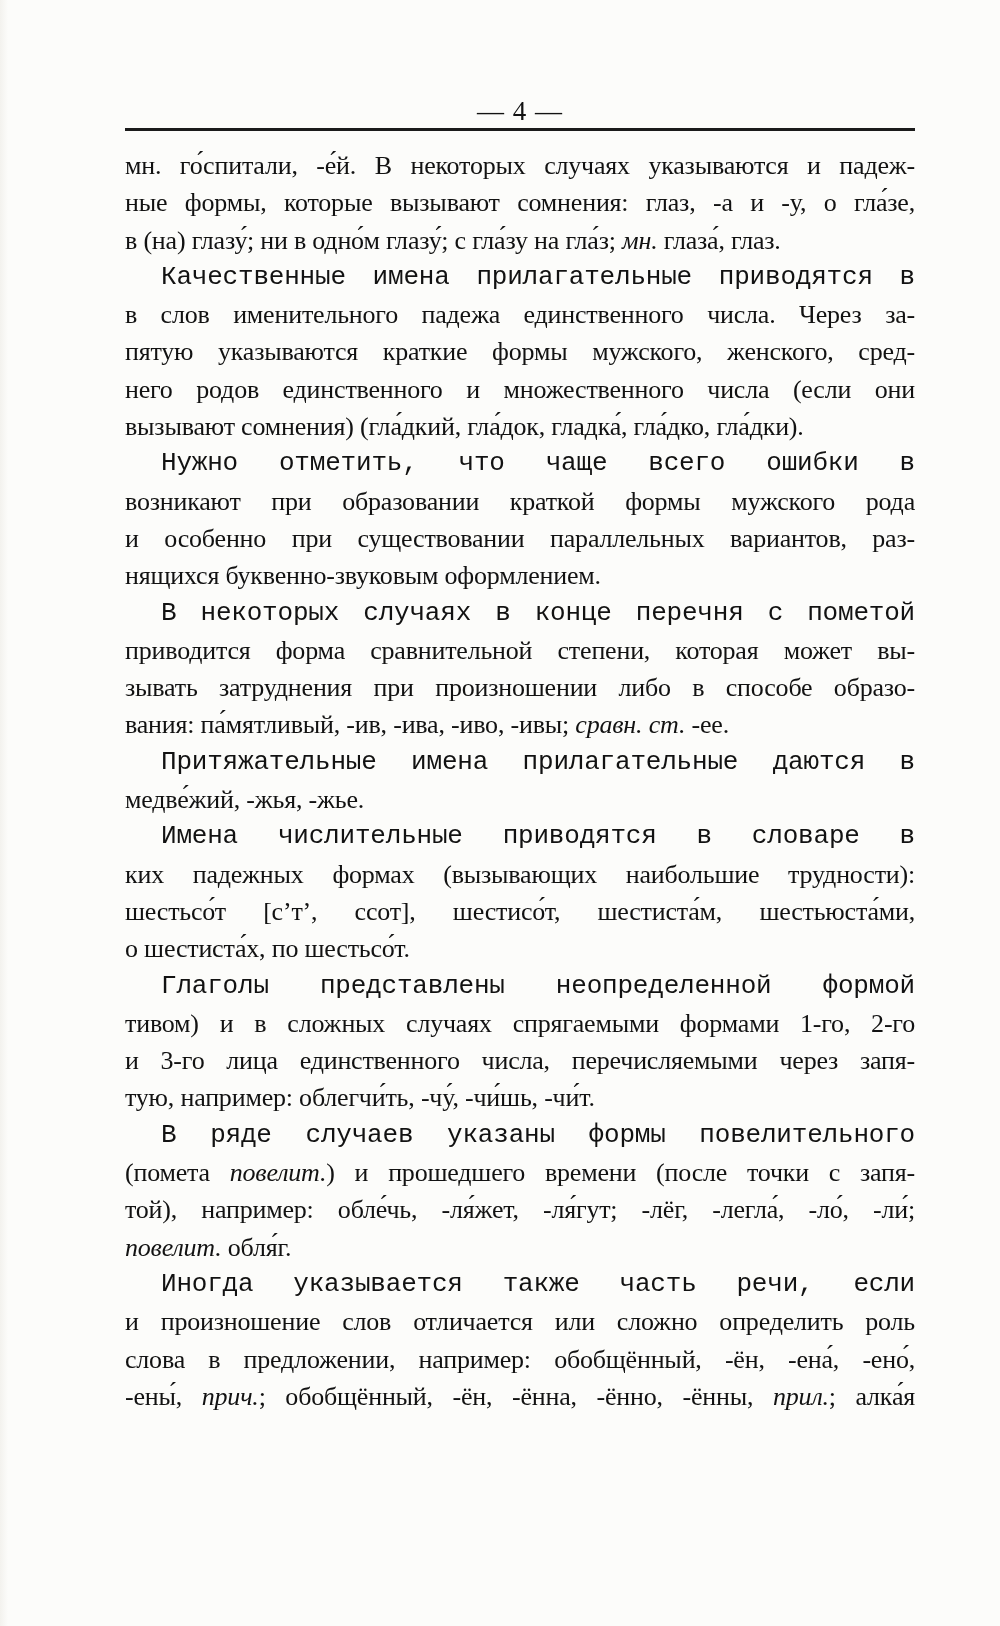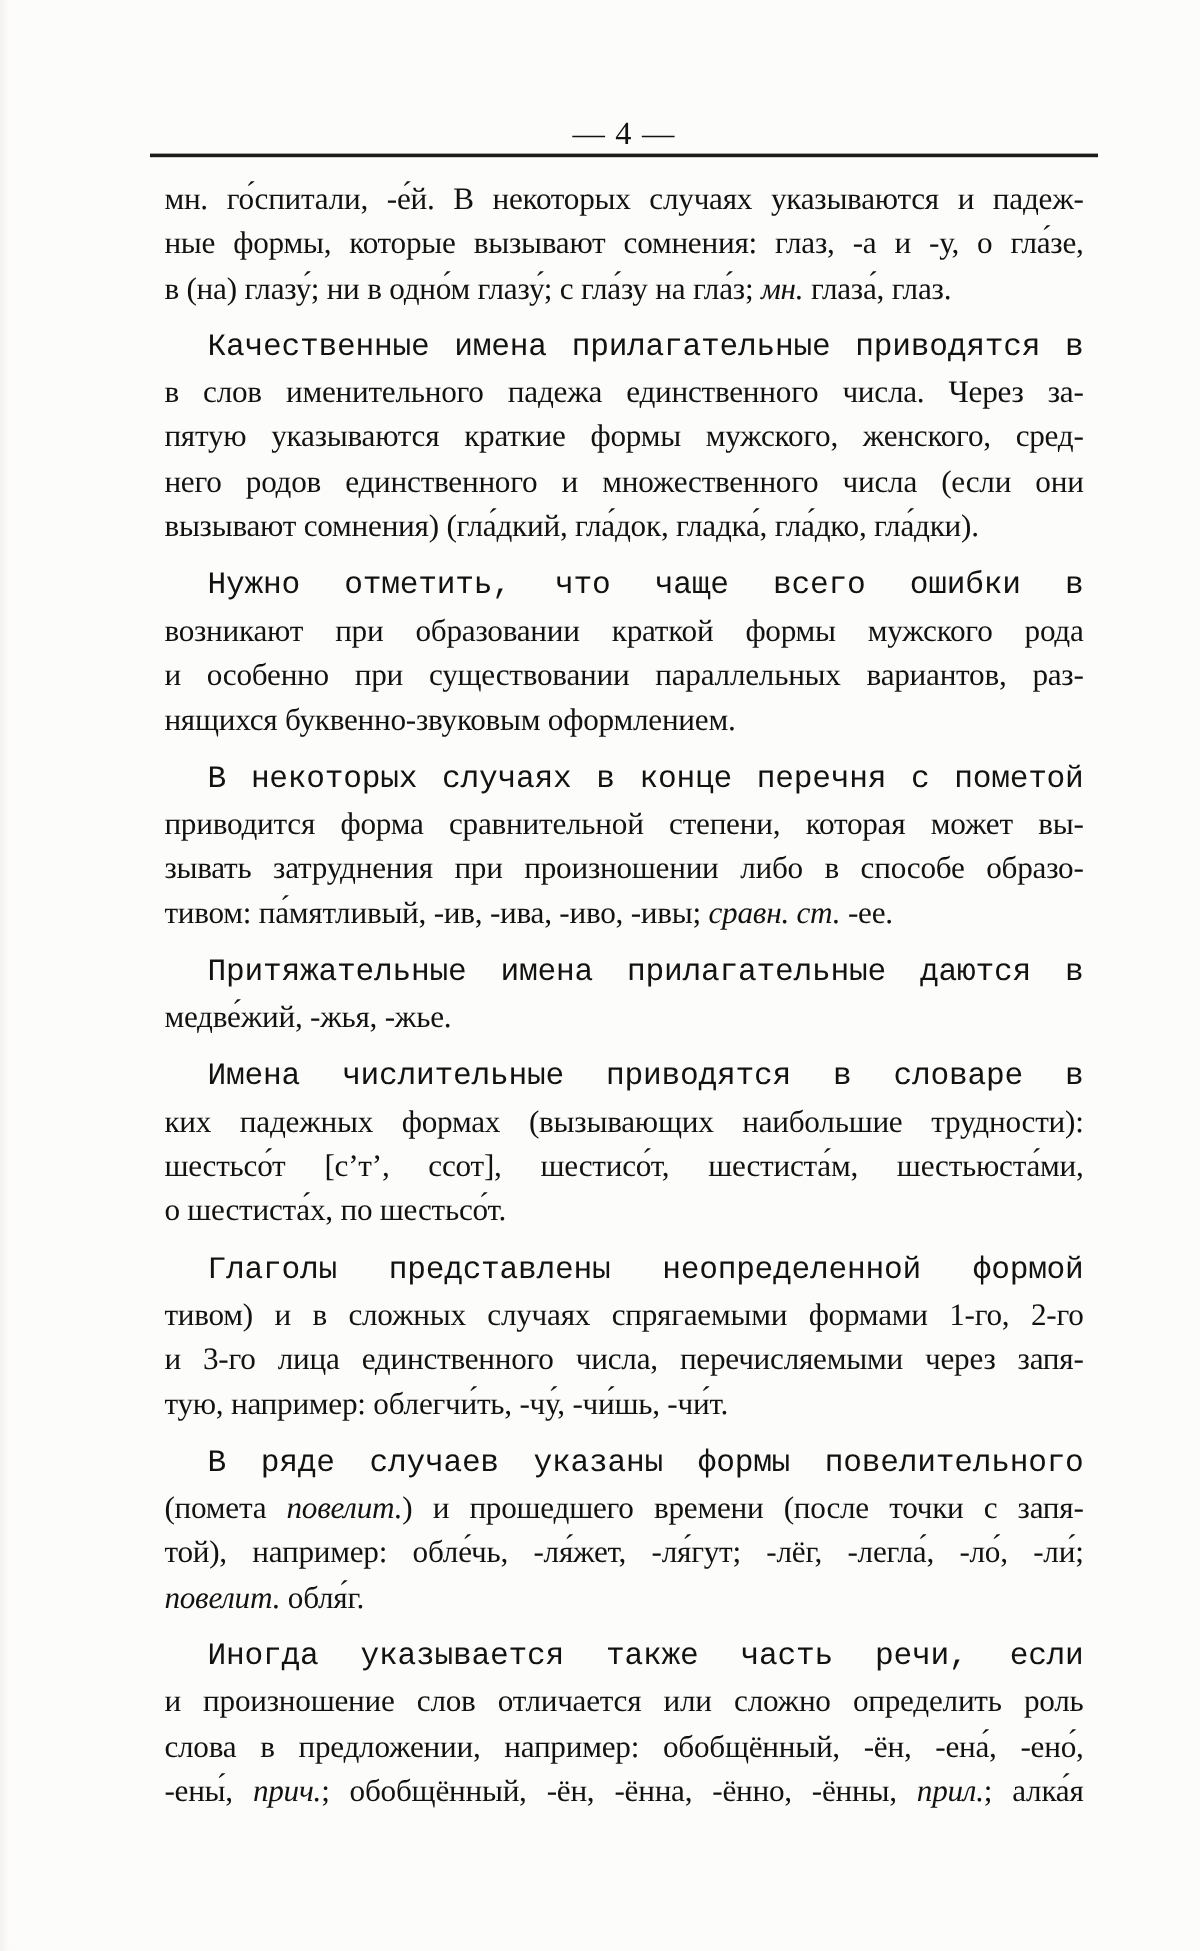--- a/index.html
+++ b/index.html
@@ -32,21 +32,21 @@
     margin-top: 2px;
     height: 3px;
     background: #1b1b1b;
     border: none;
   }
   .body-text {
     margin-top: 16px;
     font-size: 26px;
     letter-spacing: -0.2px;
   }
-  .paragraph { margin: 12px; }
+  .paragraph { margin: 0; }
   .line {
     line-height: 37.3px;
     height: 37.3px;
     overflow: hidden;
     text-align: justify;
     text-align-last: justify;
     -moz-text-align-last: justify;
     white-space: normal;
   }
   .line.last {
@@ -81,21 +81,21 @@
         <div class="paragraph">
           <div class="line indent"><span class="regular">Нужно отметить, что чаще всего ошибки в произношении</span></div>
           <div class="line"><span class="regular">возникают при образовании краткой формы мужского рода</span></div>
           <div class="line"><span class="regular">и особенно при существовании параллельных вариантов, раз-</span></div>
           <div class="line last"><span class="regular">нящихся буквенно-звуковым оформлением.</span></div>
         </div>
         <div class="paragraph">
           <div class="line indent"><span class="regular">В некоторых случаях в конце перечня с пометой </span><span class="italic">сравн. ст.</span></div>
           <div class="line"><span class="regular">приводится форма сравнительной степени, которая может вы-</span></div>
           <div class="line"><span class="regular">зывать затруднения при произношении либо в способе образо-</span></div>
-          <div class="line last"><span class="regular">тивом: </span><span class="bold">па́мятливый</span><span class="regular">, -ив, -ива, -иво, -ивы; </span><span class="italic">сравн. ст.</span><span class="regular"> -ее.</span></div>
+          <div class="line last"><span class="regular">вания: </span><span class="bold">па́мятливый</span><span class="regular">, -ив, -ива, -иво, -ивы; </span><span class="italic">сравн. ст.</span><span class="regular"> -ее.</span></div>
         </div>
         <div class="paragraph">
           <div class="line indent"><span class="regular">Притяжательные имена прилагательные даются в формах</span></div>
           <div class="line last"><span class="bold">медве́жий</span><span class="regular">, -жья, -жье.</span></div>
         </div>
         <div class="paragraph">
           <div class="line indent"><span class="regular">Имена числительные приводятся в словаре в несколь-</span></div>
           <div class="line"><span class="regular">ких падежных формах (вызывающих наибольшие трудности):</span></div>
           <div class="line"><span class="bold">шестьсо́т</span><span class="regular"> [с’т’, ссот], шестисо́т, шестиста́м, шестьюста́ми,</span></div>
           <div class="line last"><span class="regular">о шестиста́х, по шестьсо́т.</span></div>

